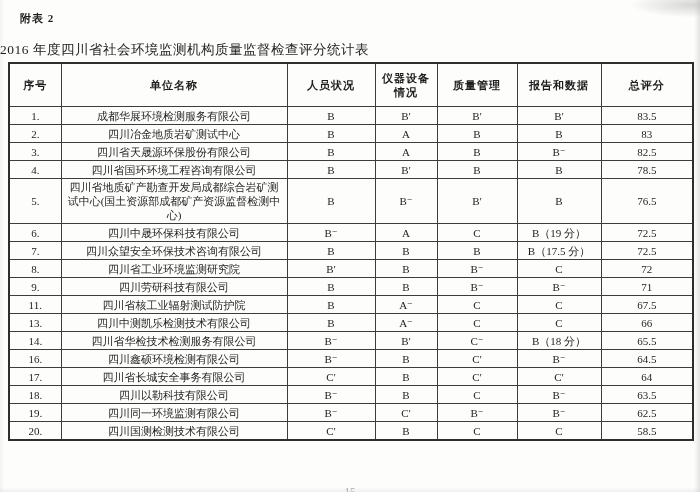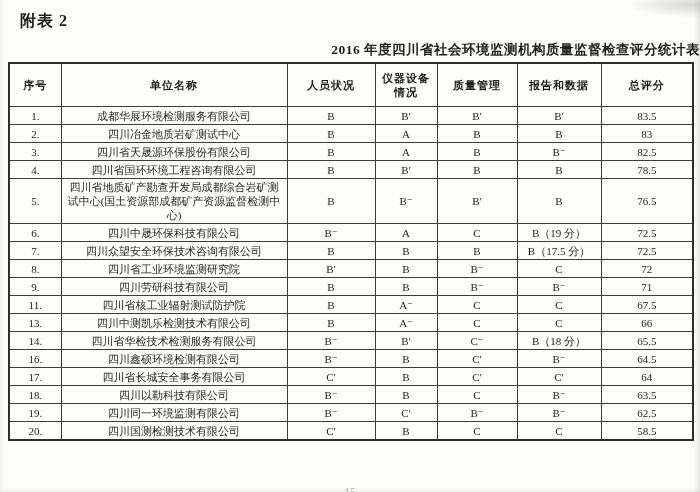--- a/index.html
+++ b/index.html
@@ -14,25 +14,25 @@
     position:absolute;inset:0;
     background:
       radial-gradient(ellipse 90px 18px at 99% 1%, rgba(150,150,150,.38), transparent 70%),
       linear-gradient(to left, rgba(140,140,140,.22), transparent 6px),
       linear-gradient(to right, rgba(170,170,170,.12), transparent 4px),
       linear-gradient(to top, rgba(160,160,160,.15), transparent 5px),
       #fdfdfc;
   }
   .annotation{
     position:absolute;left:20px;top:11px;
-    font-size:16px;font-weight:bold;letter-spacing:1px;
+    font-size:11px;font-weight:bold;letter-spacing:1px;
   }
   .doc-title{
     position:absolute;left:0;top:41px;width:100%;
-    text-align:right;font-size:13.5px;font-weight:bold;letter-spacing:.5px;
+    text-align:left;font-size:13.5px;font-weight:normal;letter-spacing:.5px;
   }
   table.score-table{
     position:absolute;left:8px;top:62px;width:684px;
     border-collapse:collapse;table-layout:fixed;
     background:transparent;
   }
   .score-table th,.score-table td{
     border:1px solid #3c3c3c;
     text-align:center;vertical-align:middle;
     font-size:11px;line-height:14px;

